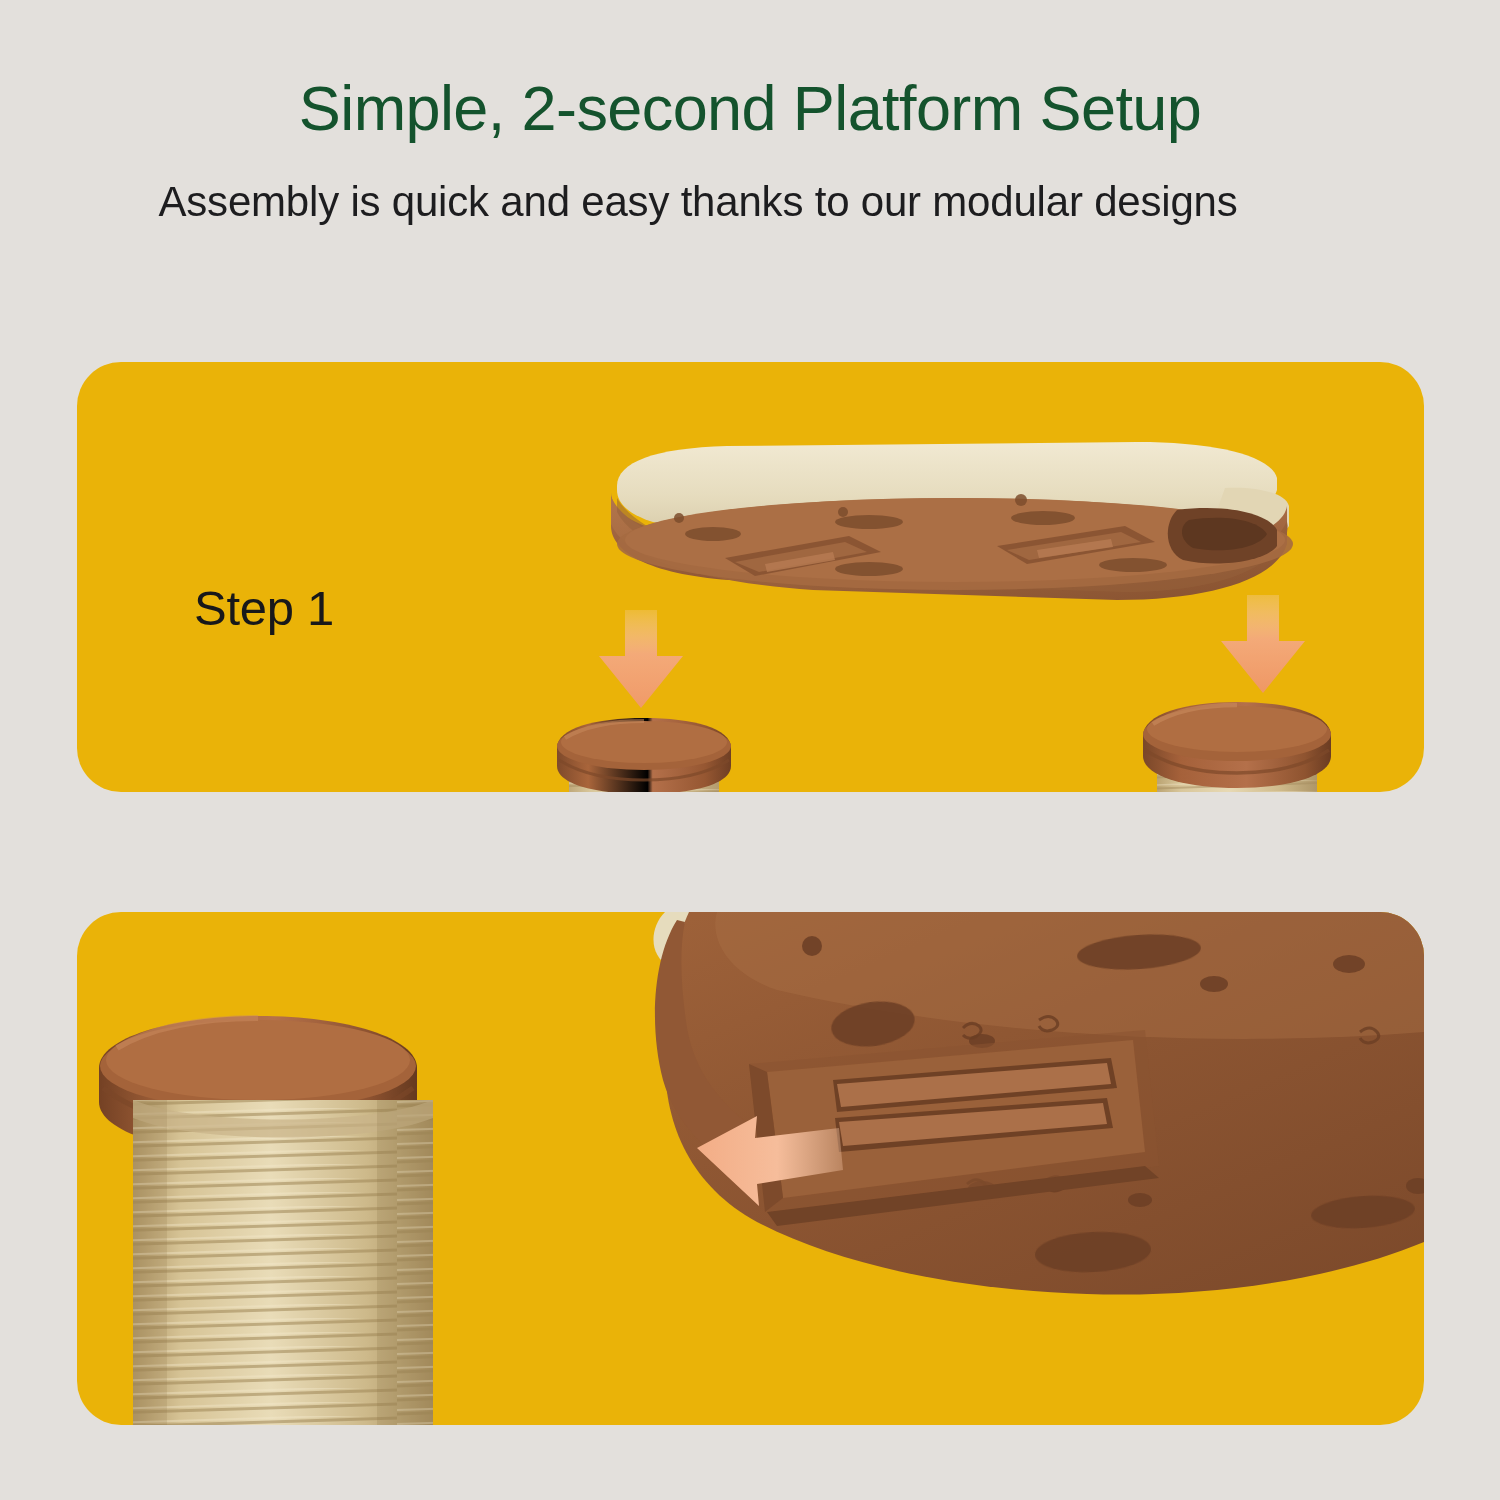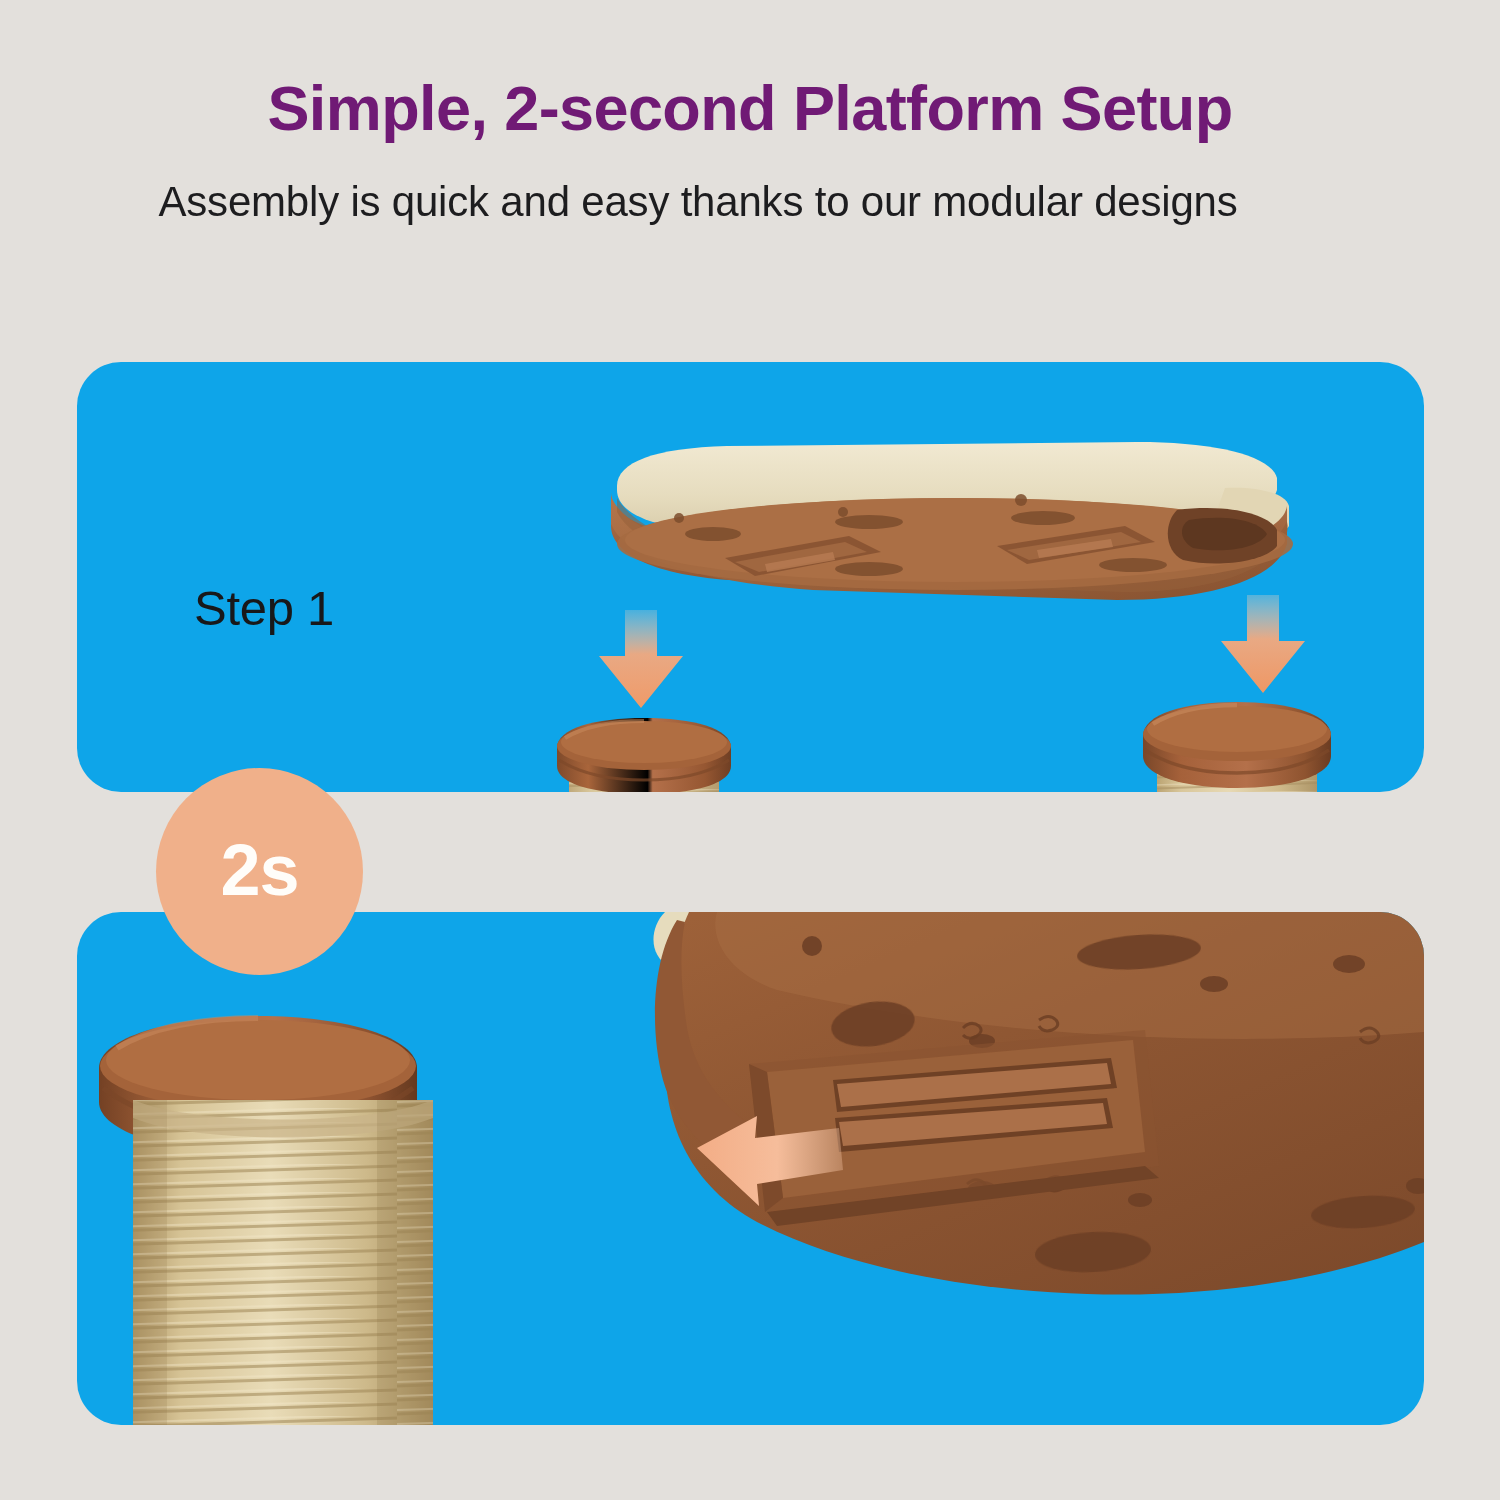--- a/index.html
+++ b/index.html
@@ -11,37 +11,37 @@
     position:relative;
   }
   .page{position:absolute;inset:0;}
 
   
   .header{position:absolute;left:0;top:0;width:1500px;text-align:center;}
   .title{
     margin:0;padding:0;
     position:absolute;left:0;top:72px;width:1500px;
     font-size:63px;line-height:72px;
-    font-weight:700;letter-spacing:-0.6px;
-    color:#701a75;
+    font-weight:400;letter-spacing:-0.6px;
+    color:#14532d;
     white-space:nowrap;
   }
   .subtitle{
     margin:0;padding:0;
     position:absolute;left:0;top:176px;width:1396px;
     font-size:42px;line-height:52px;
     font-weight:400;letter-spacing:-0.2px;
     color:#1d1d1f;
     white-space:nowrap;
   }
 
   
   .card{
     position:absolute;
-    background:#0ea5e9;
+    background:#eab308;
     border-radius:44px;
     overflow:hidden;
   }
   #card-step1{left:77px;top:362px;width:1347px;height:430px;}
   #card-step2{left:77px;top:912px;width:1347px;height:513px;}
 
   .step-label{
     position:absolute;
     font-size:49px;
     font-weight:400;
@@ -377,17 +377,14 @@
         <rect x="56" y="188" width="300" height="325" fill="url(#ropeTex3)" opacity="0.9"></rect>
 
         <path d="M56,188 C120,214 292,214 356,188 L356,206 C292,232 120,232 56,206 Z" fill="#c9b489" opacity="0.7"></path>
 
         <rect x="300" y="188" width="56" height="325" fill="#8e7749" opacity="0.22"></rect>
         <rect x="56" y="188" width="34" height="325" fill="#8e7749" opacity="0.18"></rect>
       </svg>
     </div>
   </div>
 
-  <div class="badge">
-    <span class="badge-text">2s</span>
-  </div>
 
 </div>
 
 </body></html>

